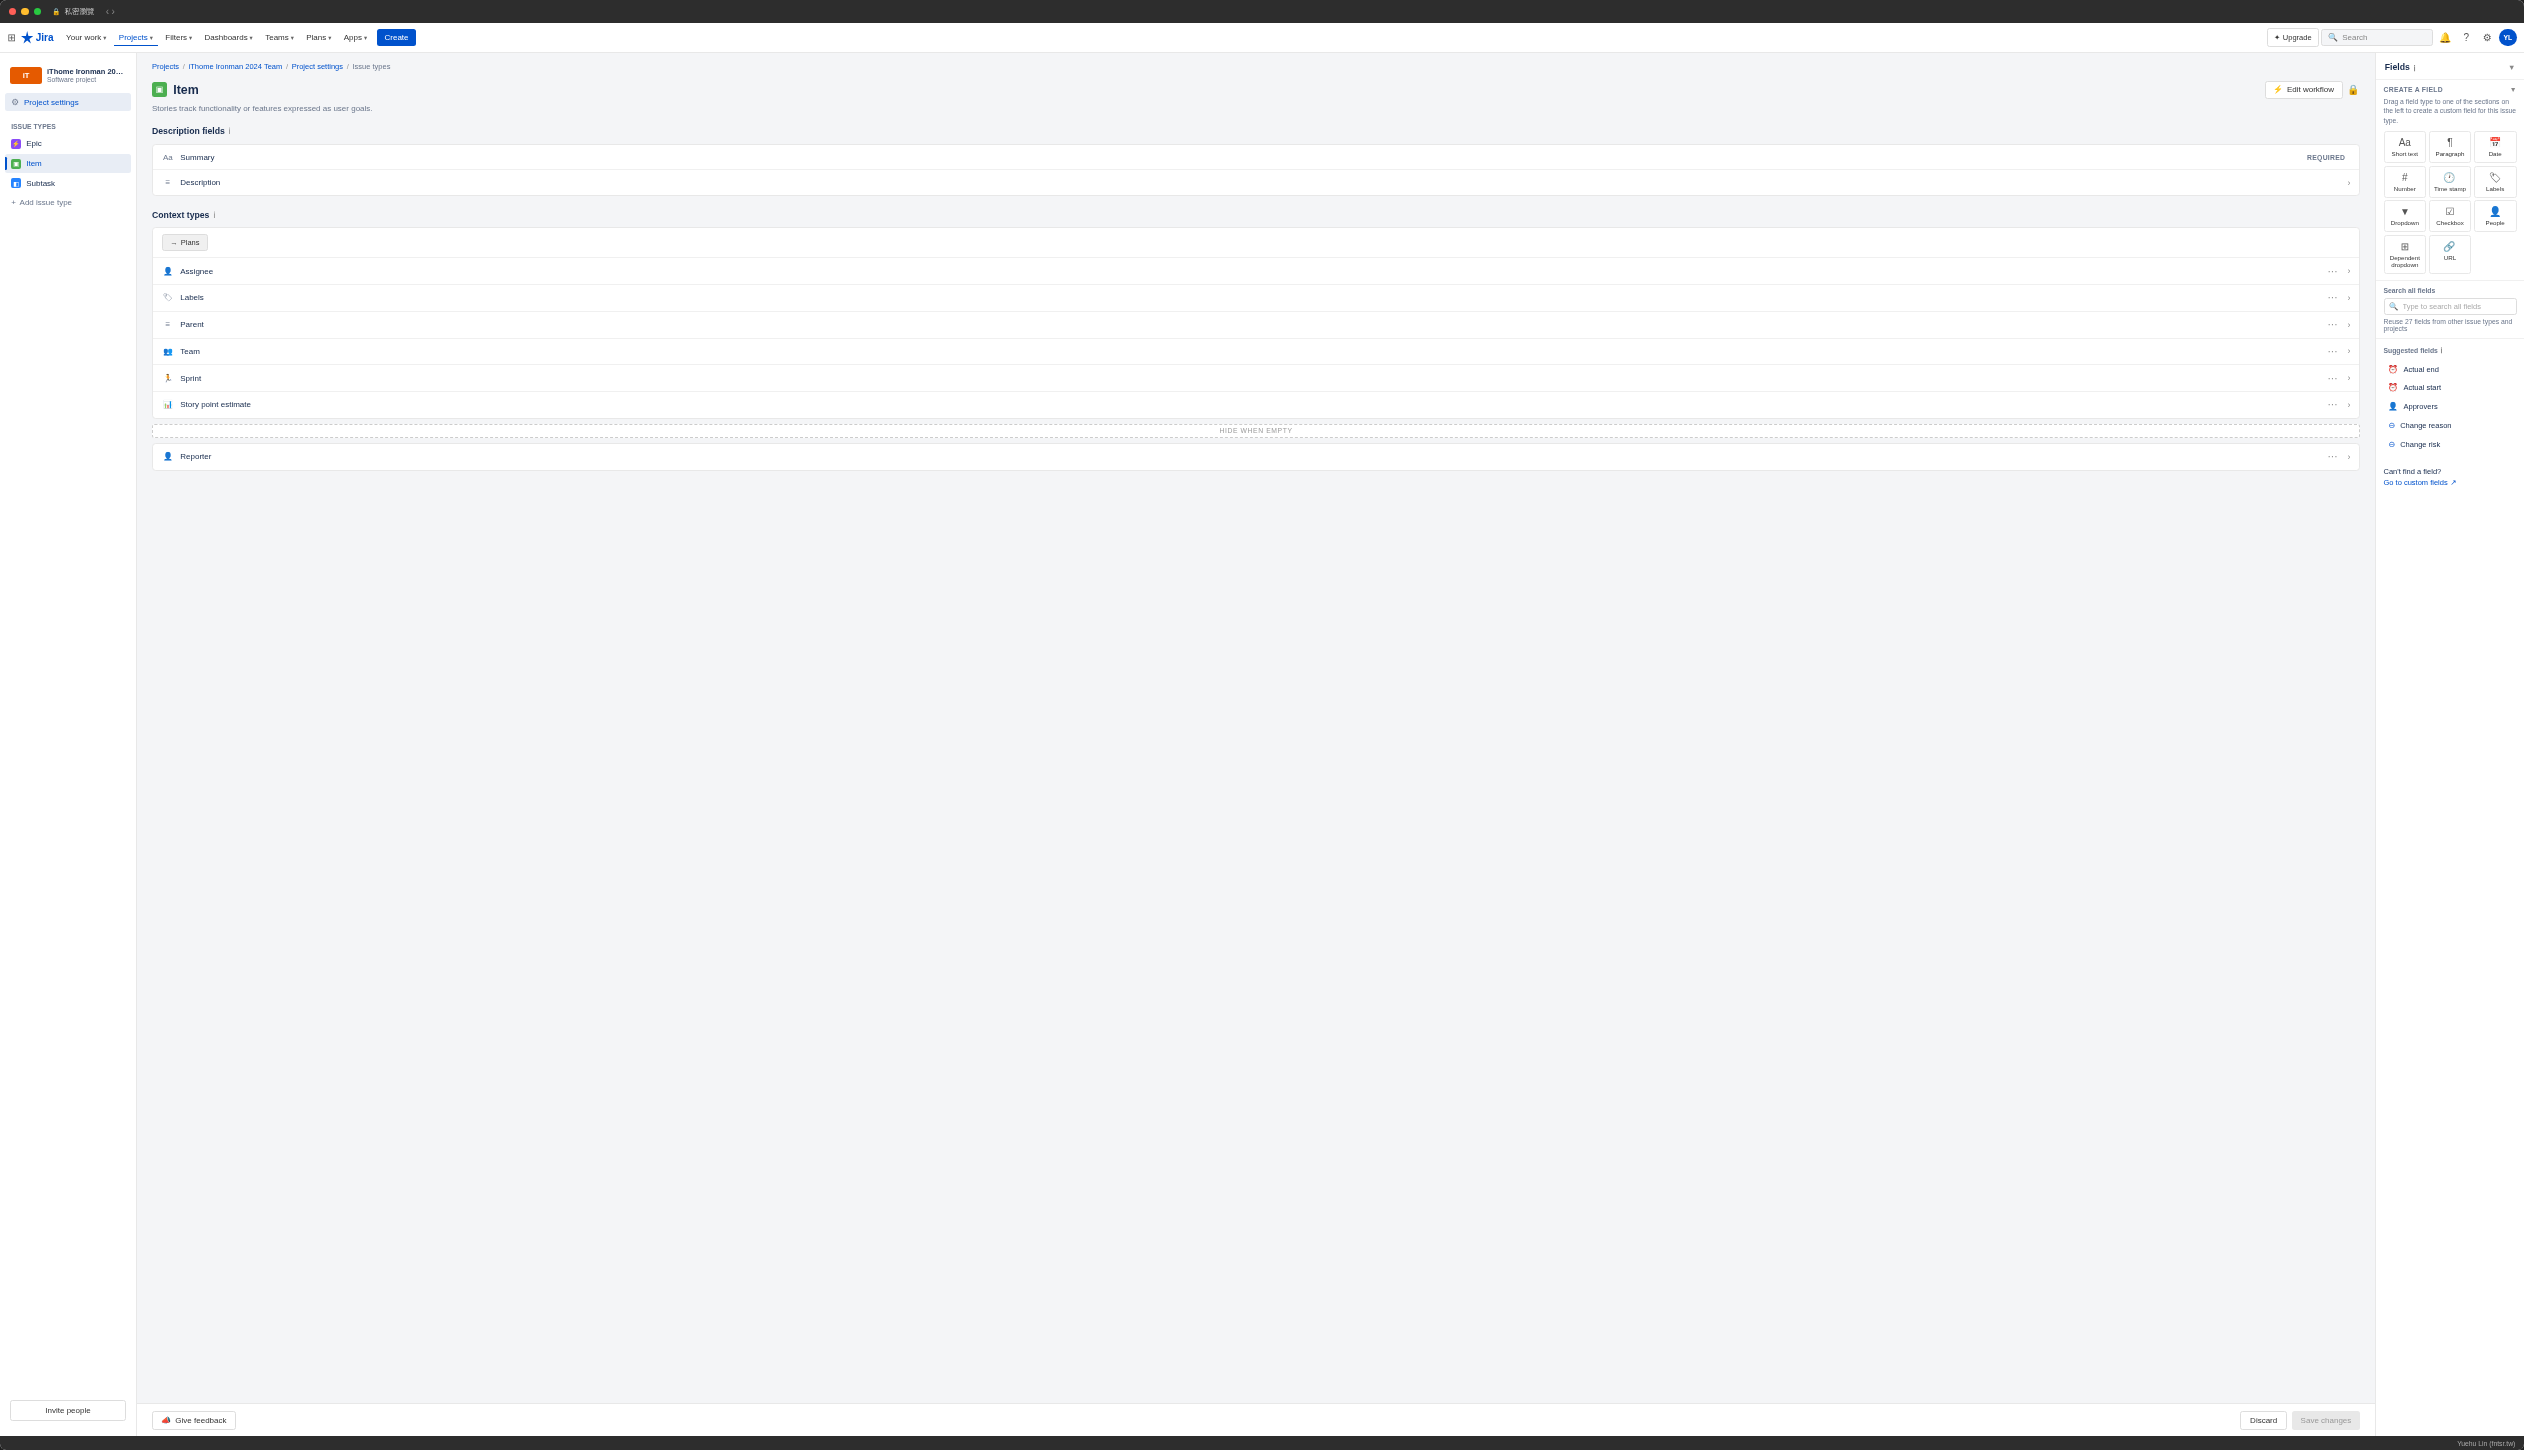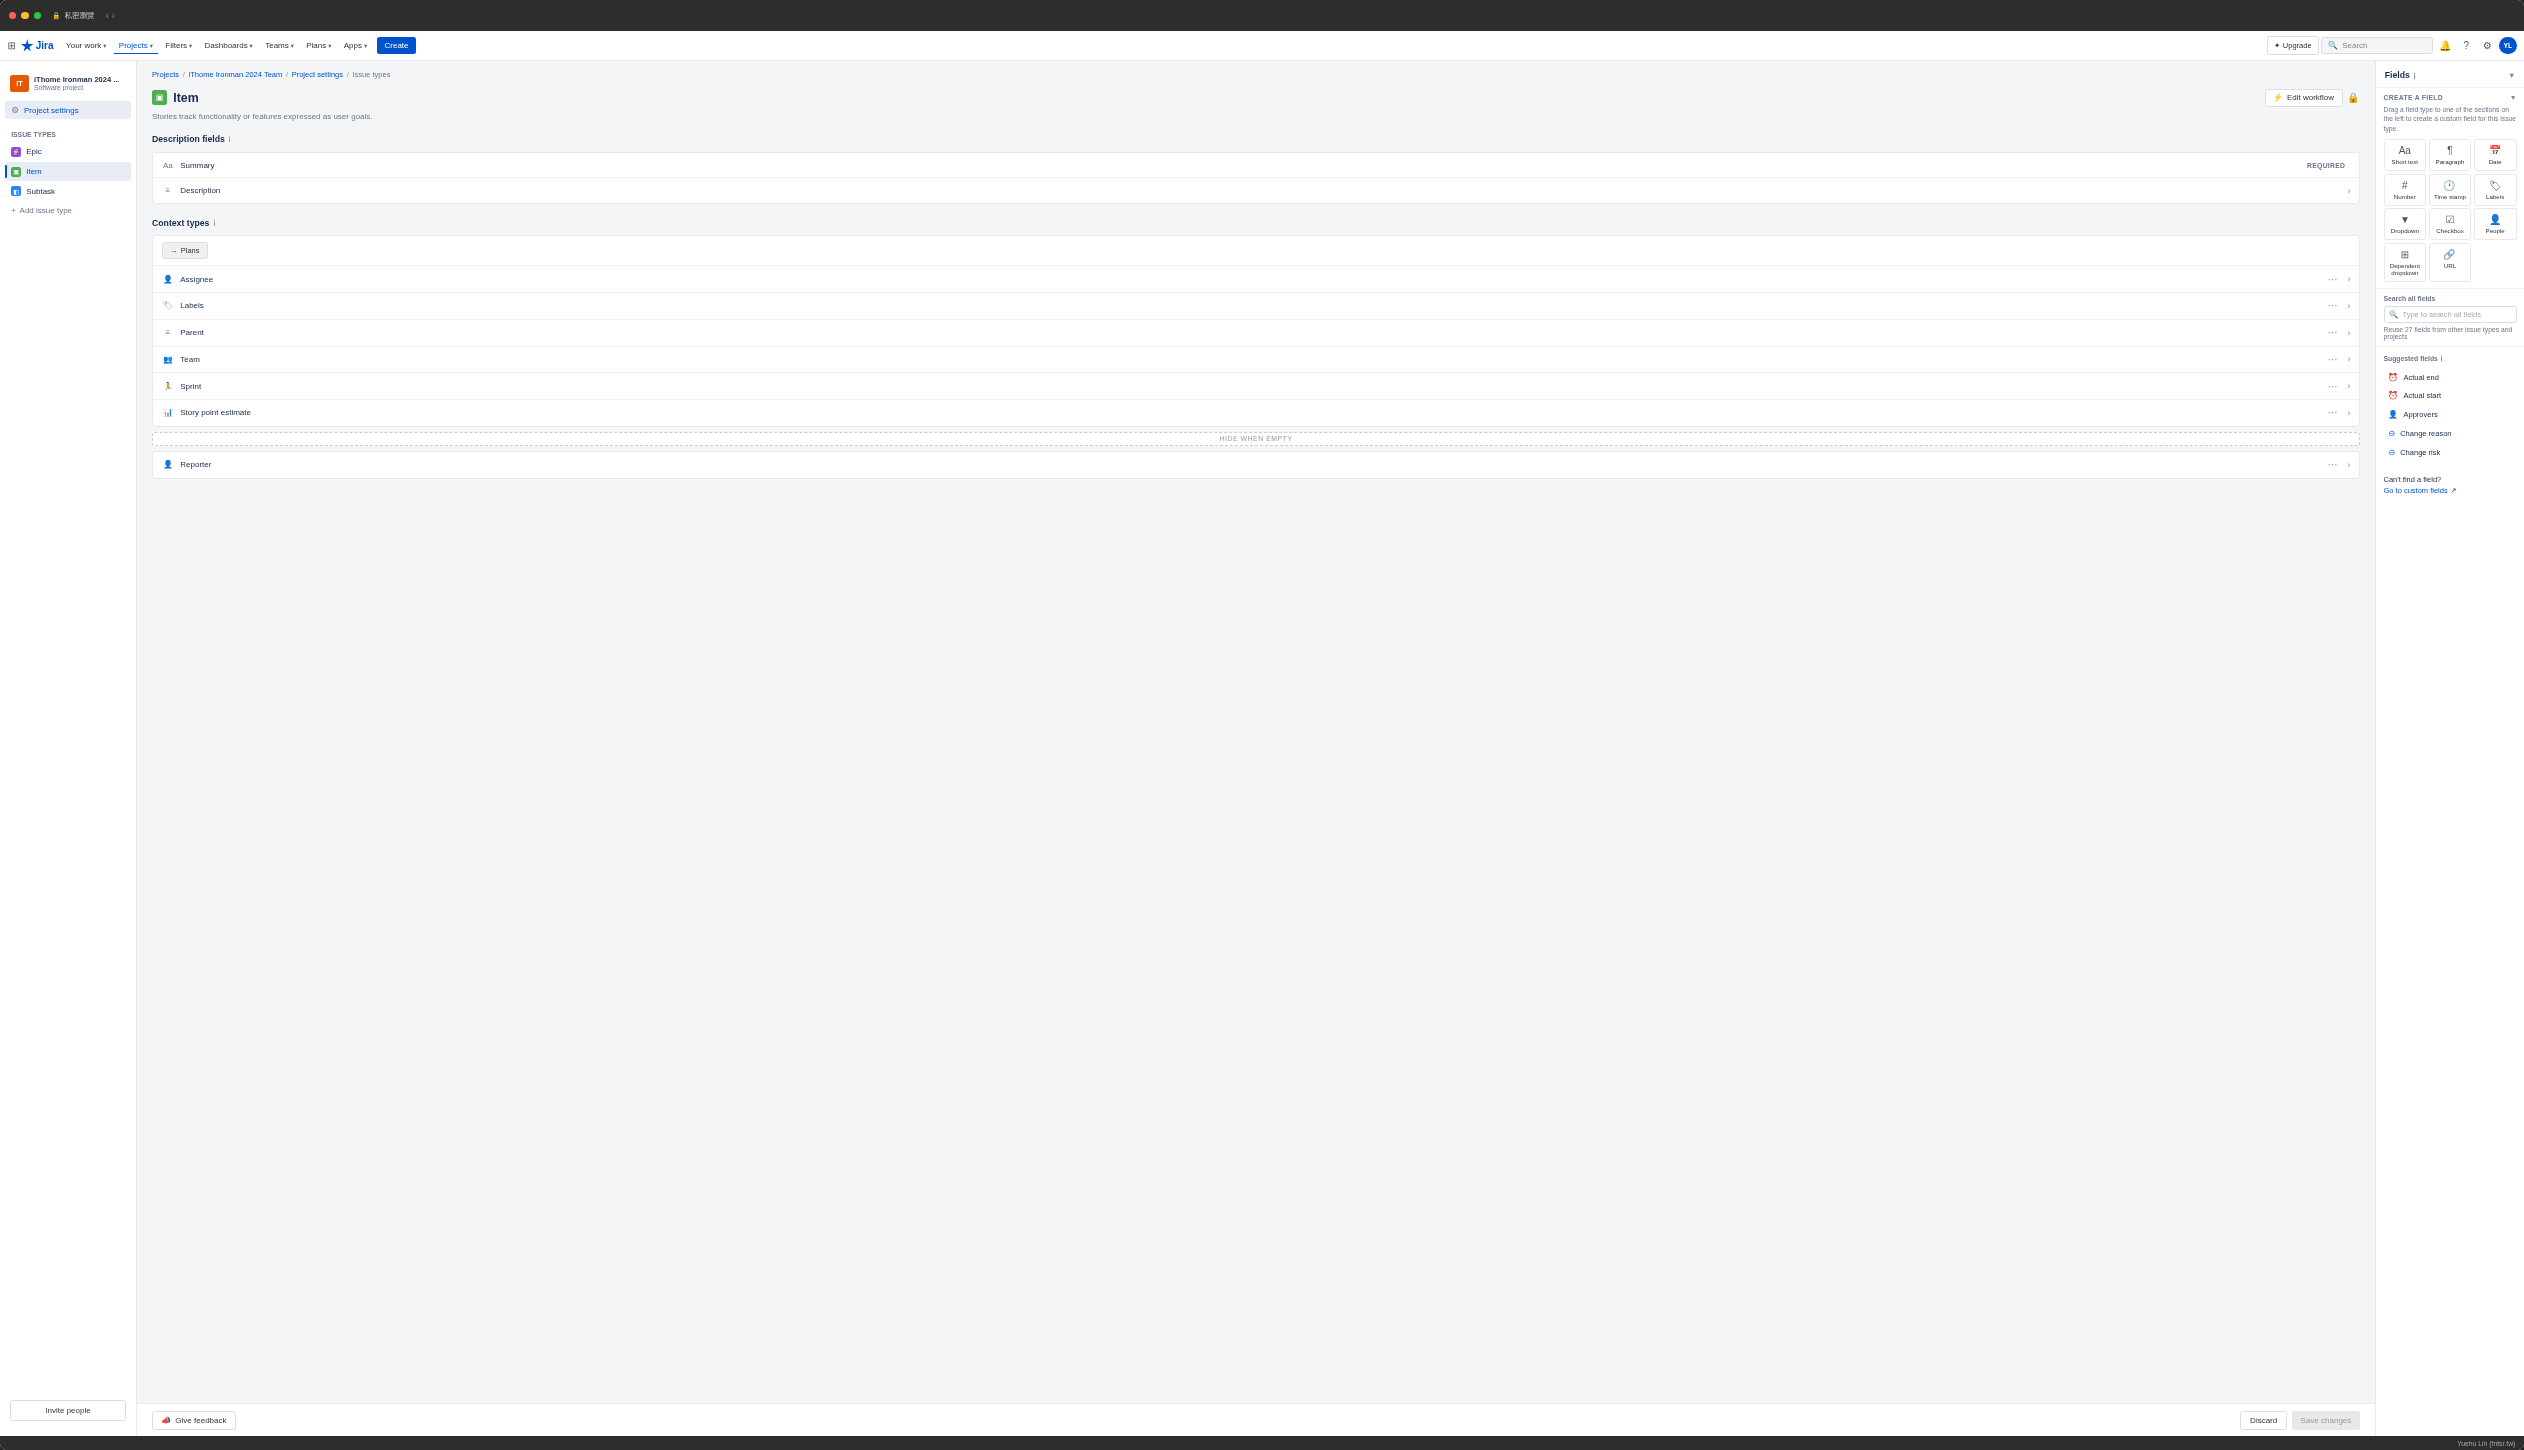--- a/index.html
+++ b/index.html
@@ -18,21 +18,21 @@
       height: 100%;
       background: #f4f5f7;
       border-radius: 6.2px;
       overflow: hidden;
       display: flex;
       flex-direction: column;
     }
 
     .mac-titlebar {
       background: #2d2d2d;
-      height: 31px;
+      height: 23px;
       display: flex;
       align-items: center;
       padding: 0 8.7px;
       gap: 5px;
       flex-shrink: 0;
     }
     .mac-btn { width: 7.5px; height: 7.5px; border-radius: 50%; }
     .mac-close { background: #ff5f57; }
     .mac-min { background: #ffbd2e; }
     .mac-max { background: #28ca41; }
@@ -134,21 +134,21 @@
       overflow-y: auto;
     }
     .sidebar-project {
       display: flex;
       align-items: center;
       gap: 5px;
       padding: 3.7px 5px;
       margin-bottom: 5px;
     }
     .project-icon {
-      width: 19px;
+      width: 32px;
       height: 17.4px;
       background: #e55a00;
       border-radius: 2.5px;
       display: flex;
       align-items: center;
       justify-content: center;
       color: #fff;
       font-size: 7.5px;
       font-weight: 700;
       flex-shrink: 0;

